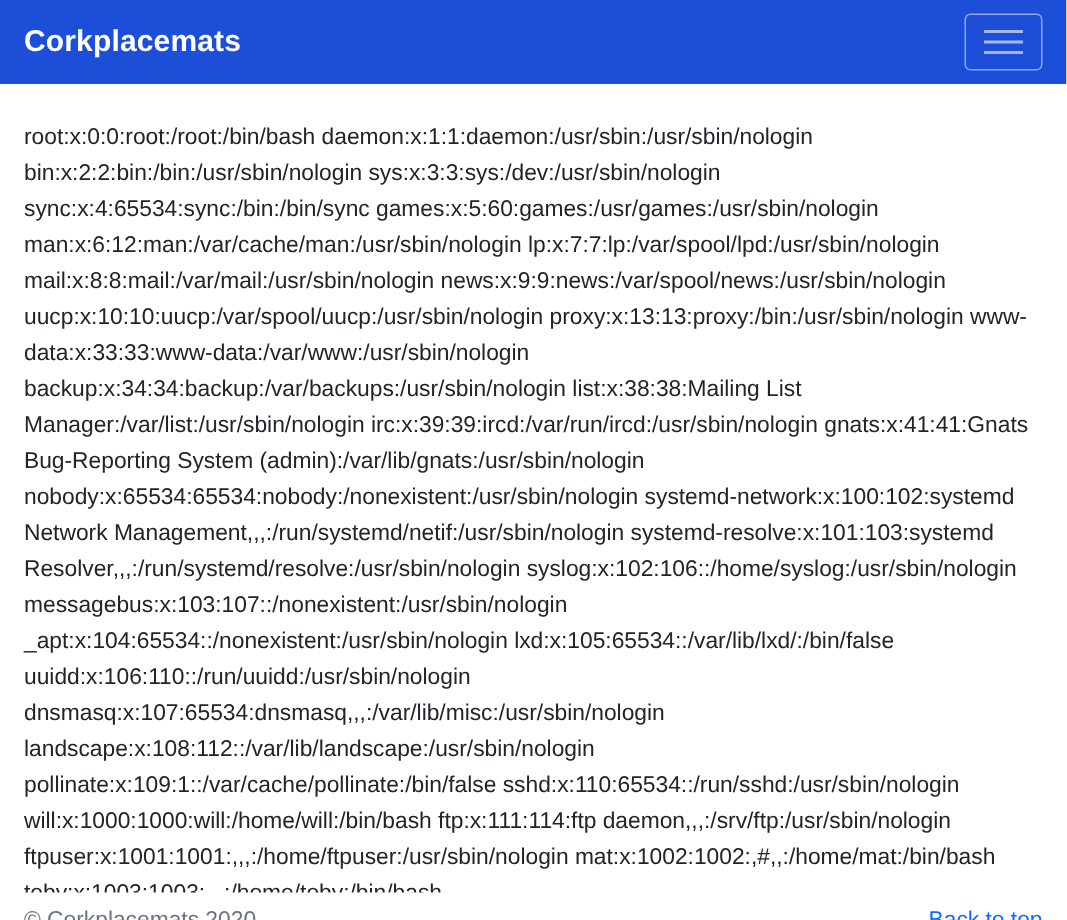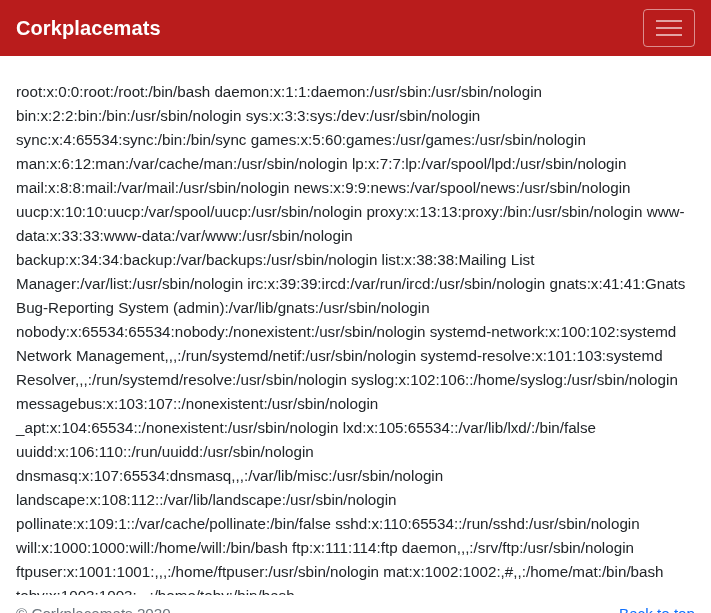--- a/index.html
+++ b/index.html
@@ -9,21 +9,21 @@
   body {
     width: 711px;
     min-height: 613px;
     background: #ffffff;
     font-family: "Liberation Sans", sans-serif;
     color: #212529;
     position: relative;
     overflow: hidden;
   }
   .navbar {
-    background: #b91c1c;
+    background: #1d4ed8;
     height: 56px;
     display: flex;
     align-items: center;
     justify-content: space-between;
     padding: 0 16px;
     box-sizing: border-box;
   }
   .brand {
     color: #ffffff;
     font-size: 20px;

